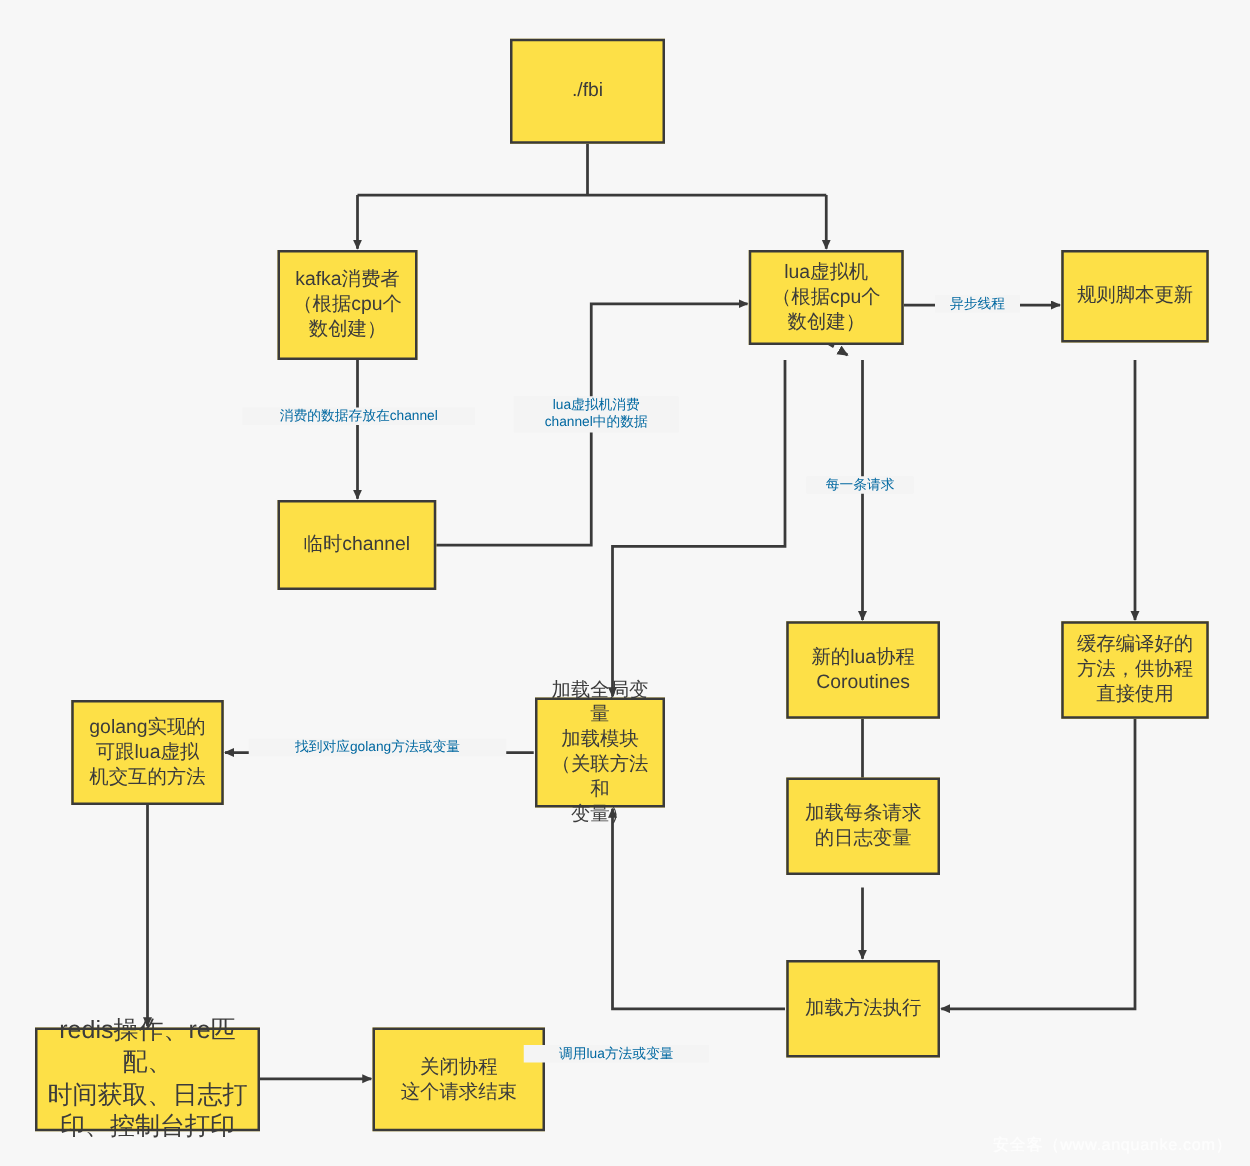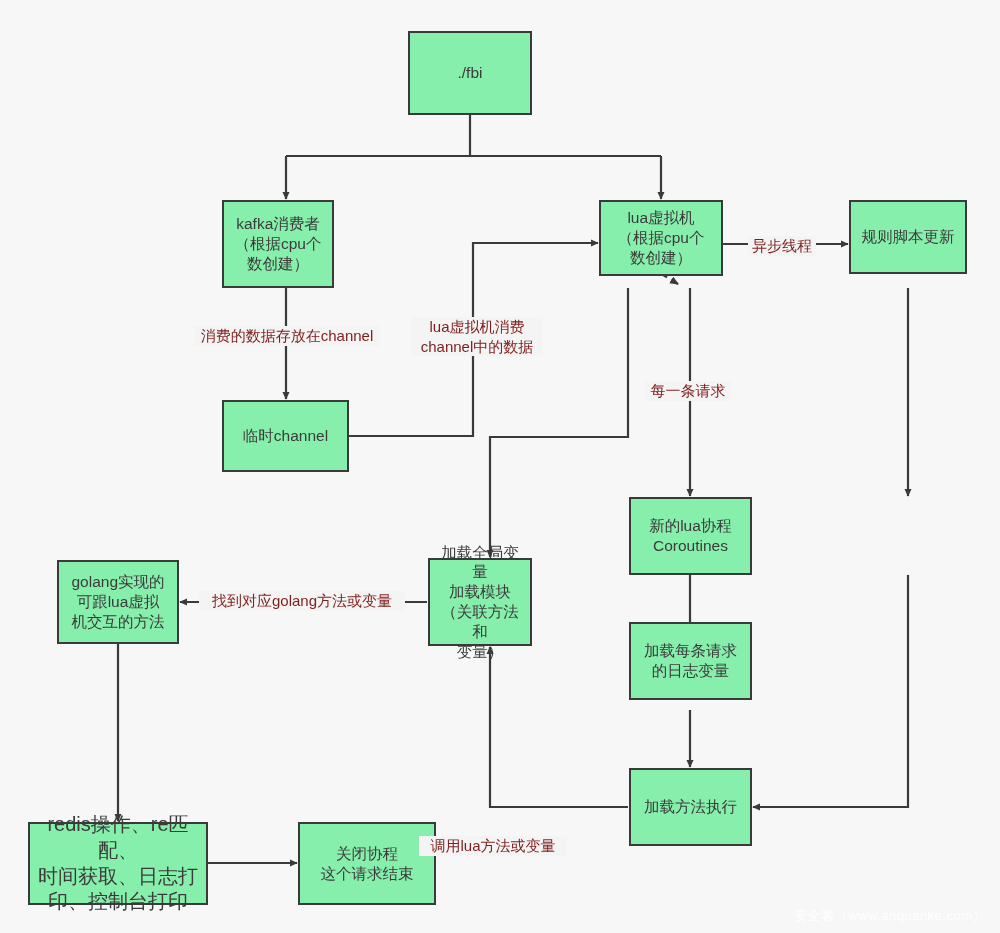--- a/index.html
+++ b/index.html
@@ -24,39 +24,39 @@
     position: absolute;
     left: 0;
     top: 0;
     width: 1000px;
     height: 933px;
     pointer-events: none;
   }
   .node {
     position: absolute;
     box-sizing: border-box;
-    background: #86efac;
+    background: #fde047;
     border: 2.2px solid #3a3a3a;
     display: flex;
     align-items: center;
     justify-content: center;
     text-align: center;
     line-height: 1.28;
     font-size: 15.5px;
     color: #3b3b3b;
     padding: 2px 4px;
     white-space: pre-line;
     z-index: 3;
   }
   .edge-label {
     position: absolute;
     background: #f4f4f4;
-    font-size: 15px;
+    font-size: 11px;
     line-height: 1.3;
-    color: #7f1d1d;
+    color: #0369a1;
     text-align: center;
     white-space: pre-line;
     z-index: 4;
     padding: 0 2px;
   }
   .watermark {
     position: absolute;
     right: 14px;
     bottom: 8px;
     font-size: 13px;
@@ -121,20 +121,23 @@
   <div class="node" style="left:222px;top:200px;width:112px;height:88px;">kafka消费者
 （根据cpu个
 数创建）</div>
   <div class="node" style="left:599px;top:200px;width:124px;height:76px;">lua虚拟机
 （根据cpu个
 数创建）</div>
   <div class="node" style="left:849px;top:200px;width:118px;height:74px;">规则脚本更新</div>
   <div class="node" style="left:222px;top:400px;width:127px;height:72px;">临时channel</div>
   <div class="node" style="left:629px;top:497px;width:123px;height:78px;">新的lua协程
 Coroutines</div>
+  <div class="node" style="left:849px;top:497px;width:118px;height:78px;">缓存编译好的
+方法，供协程
+直接使用</div>
   <div class="node" style="left:428px;top:558px;width:104px;height:88px;">加载全局变量
 加载模块
 （关联方法和
 变量）</div>
   <div class="node" style="left:57px;top:560px;width:122px;height:84px;">golang实现的
 可跟lua虚拟
 机交互的方法</div>
   <div class="node" style="left:629px;top:622px;width:123px;height:78px;">加载每条请求
 的日志变量</div>
   <div class="node" style="left:629px;top:768px;width:123px;height:78px;">加载方法执行</div>

